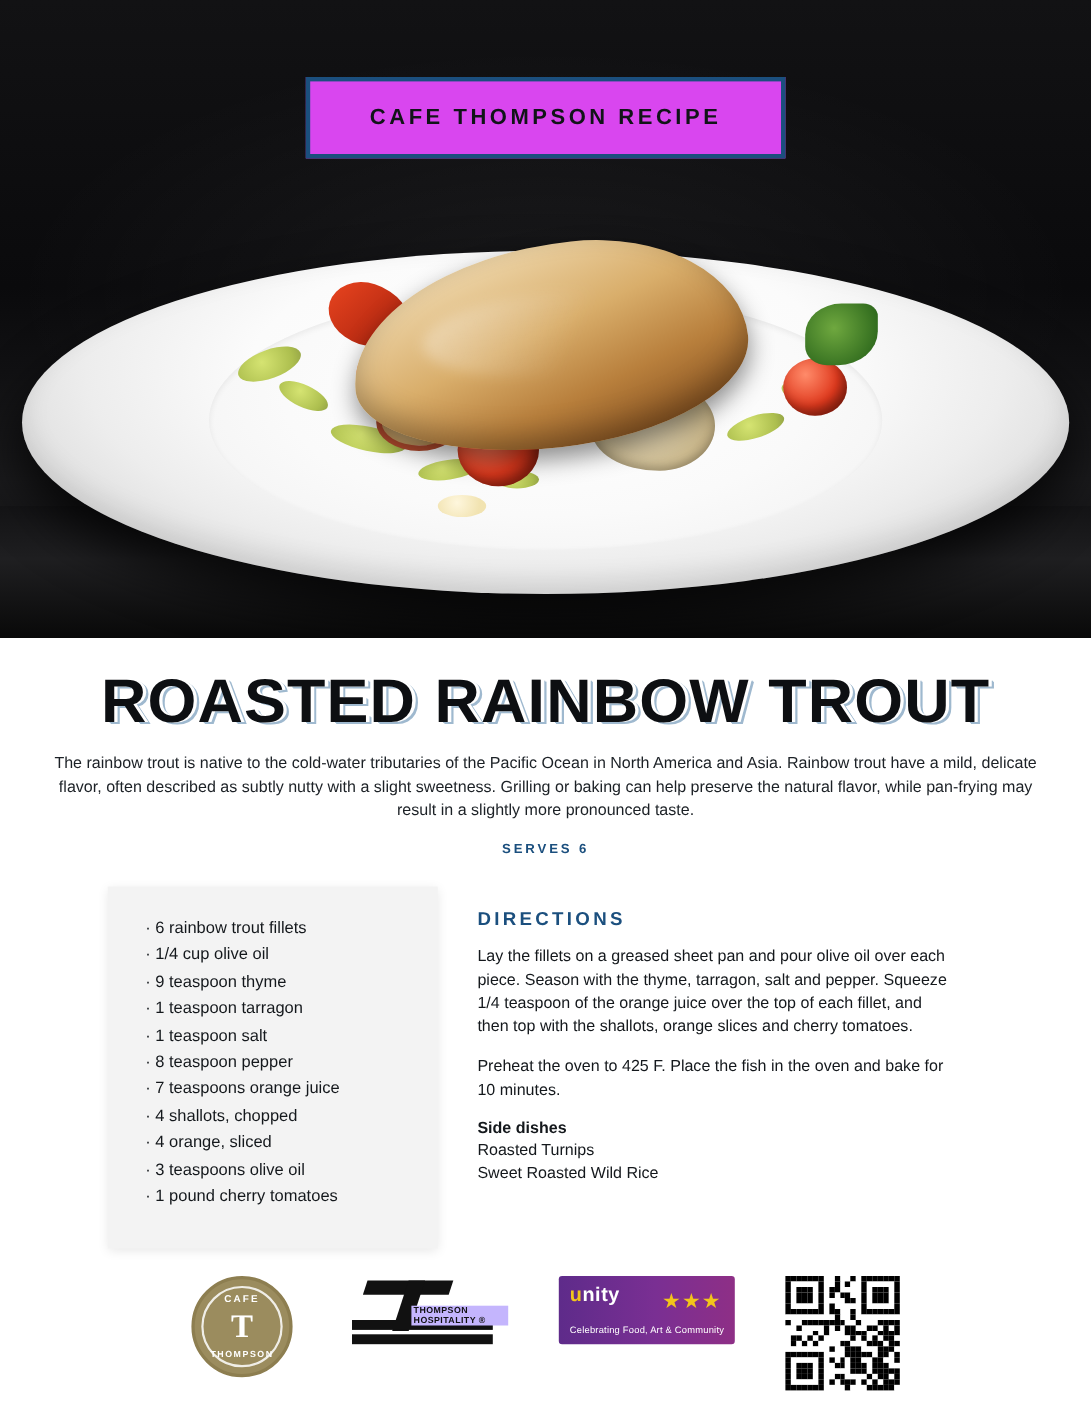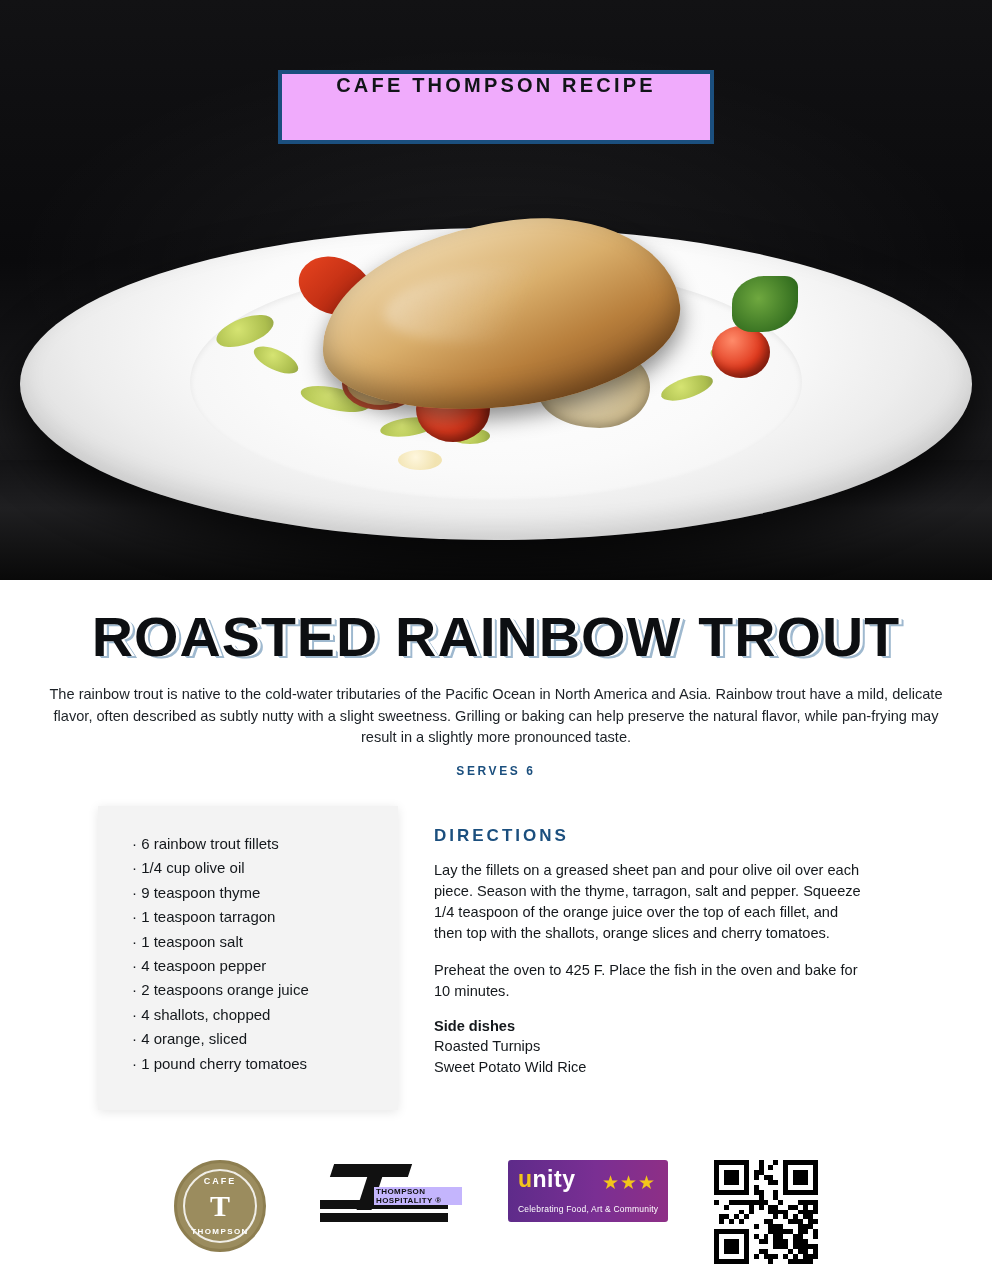--- a/index.html
+++ b/index.html
@@ -113,23 +113,24 @@
     background: radial-gradient(circle at 40% 40%, #6fa83f, #2f6a1d 80%);
   }
 
   
   .badge {
     position: absolute;
     left: 278px;
     top: 70px;
     width: 436px;
     height: 74px;
-    background: #f0abfc;
+    background: #d946ef;
     border: 4px solid #1b4f7e;
     display: flex;
+    align-items: center;
     justify-content: center;
     z-index: 5;
   }
   .badge-text {
     font-size: 20px;
     font-weight: 700;
     letter-spacing: 3.2px;
     color: #111418;
     font-family: "Liberation Sans", sans-serif;
   }
@@ -289,21 +290,21 @@
   }
   .logo-unity {
     width: 160px; height: 62px;
     background: linear-gradient(90deg, #5e2b8a 0%, #7a2f93 55%, #8e2f86 100%);
     border-radius: 3px;
     position: relative;
     color: #fff;
     padding: 8px 10px;
   }
   .logo-unity .u-word {
-    font-size: 23px; font-weight: 700; letter-spacing: .5px; line-height: 1;
+    font-size: 18px; font-weight: 700; letter-spacing: .5px; line-height: 1;
   }
   .logo-unity .u-word b { color: #f2c51b; }
   .logo-unity .stars {
     position: absolute; right: 12px; top: 11px;
     font-size: 19px; letter-spacing: 1px;
     color: #f2c51b;
   }
   .logo-unity .tag {
     position: absolute; left: 10px; bottom: 8px;
     font-size: 8.5px; letter-spacing: .2px; color: #ffffff;
@@ -364,35 +365,36 @@
 
   <div class="columns">
 
     <div class="col-ingredients">
       <ul class="ing-list">
         <li>· 6 rainbow trout fillets</li>
         <li>· 1/4 cup olive oil</li>
         <li>· 9 teaspoon thyme</li>
         <li>· 1 teaspoon tarragon</li>
         <li>· 1 teaspoon salt</li>
-        <li>· 4 teaspoon pepper</li>
-        <li>· 2 teaspoons orange juice</li>
+        <li>· 8 teaspoon pepper</li>
+        <li>· 7 teaspoons orange juice</li>
         <li>· 4 shallots, chopped</li>
         <li>· 4 orange, sliced</li>
+        <li>· 3 teaspoons olive oil</li>
         <li>· 1 pound cherry tomatoes</li>
       </ul>
     </div>
 
     <div class="col-directions">
       <div class="sec-head left">DIRECTIONS</div>
       <p class="dir-p">Lay the fillets on a greased sheet pan and pour olive oil over each piece. Season with the thyme, tarragon, salt and pepper. Squeeze 1/4 teaspoon of the orange juice over the top of each fillet, and then top with the shallots, orange slices and cherry tomatoes.</p>
       <p class="dir-p">Preheat the oven to 425 F. Place the fish in the oven and bake for 10 minutes.</p>
       <div class="side-title">Side dishes</div>
       <div class="side-item">Roasted Turnips</div>
-      <div class="side-item">Sweet Potato Wild Rice</div>
+      <div class="side-item">Sweet Roasted Wild Rice</div>
     </div>
 
   </div>
 </div>
 
 <div class="footer">
 
   <div class="logo-cafe">
     <div class="ring"></div>
     <div class="top-word">CAFE</div>

